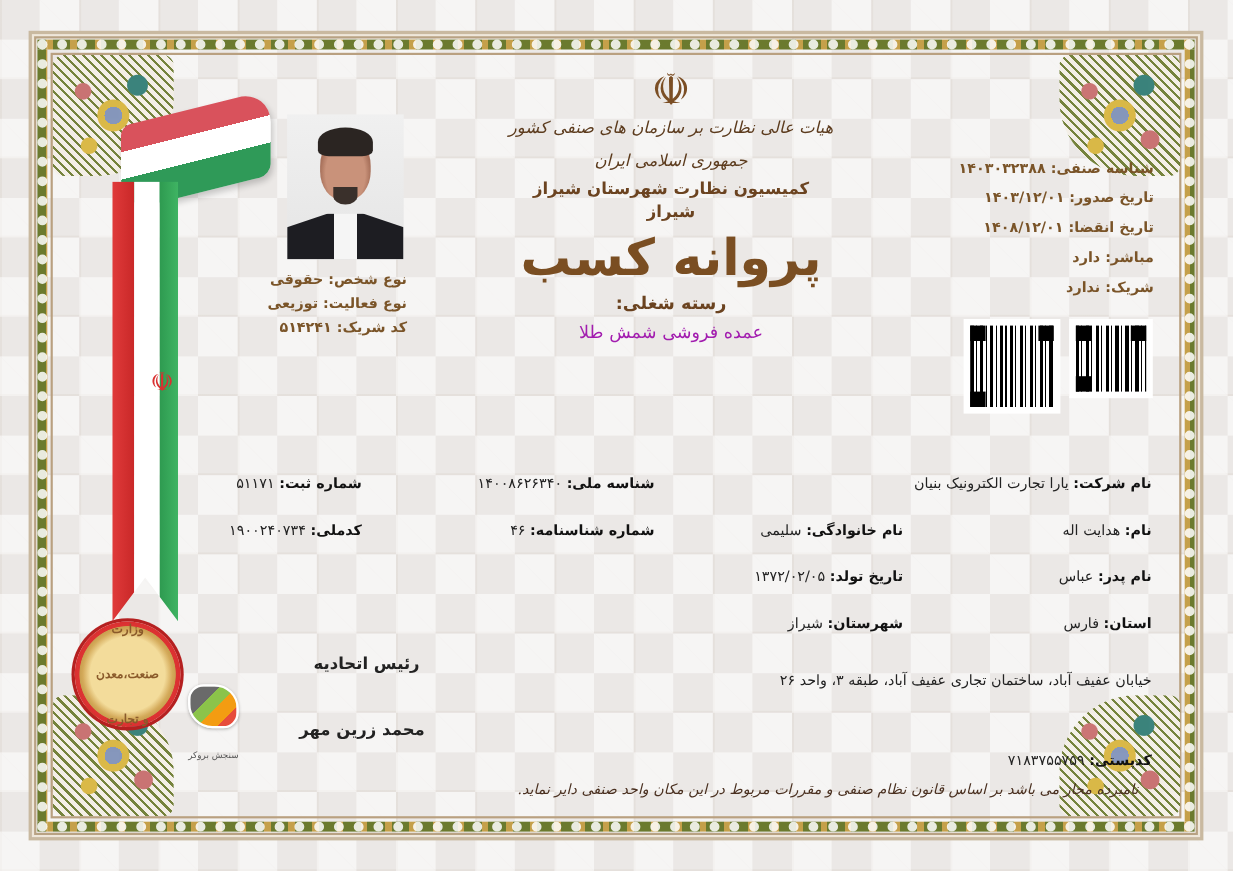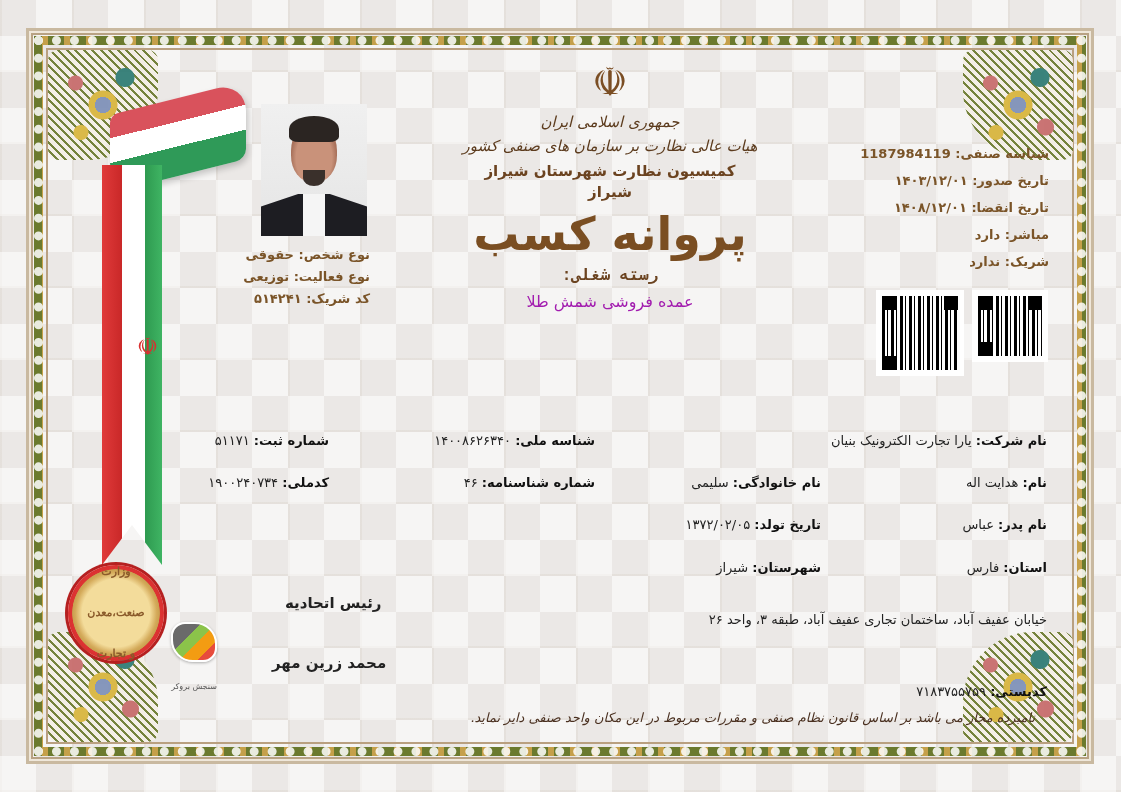--- a/index.html
+++ b/index.html
@@ -130,21 +130,21 @@
   
   .header { position: absolute; left: 400px; top: 60px; width: 420px; text-align: center; color: #6b4320; }
   .iran-emblem {
     width: 46px; height: 44px; margin: 0 auto; font-size: 40px; line-height: 44px;
     color: #7b4e24; font-family: "DejaVu Serif", serif;
   }
   .calligraphy { font-family: "DejaVu Serif", serif; font-style: italic; font-size: 15px; color: #5c3b1d; line-height: 24px; }
   .commission { font-weight: bold; font-size: 15px; margin-top: 4px; color: #6b4320; }
   .union { font-weight: bold; font-size: 15px; line-height: 25px; color: #6b4320; }
   .title-big { font-weight: bold; font-size: 46px; color: #7a4e22; line-height: 58px; font-family: "DejaVu Sans", sans-serif; }
-  .job-label { font-weight: bold; font-size: 16px; color: #6b4320; line-height: 26px; font-family: Liberation Mono, monospace; }
+  .job-label { font-weight: bold; font-size: 16px; color: #6b4320; line-height: 26px; }
   .job-value { font-weight: normal; font-size: 16px; color: #a21caf; line-height: 26px; }
 
   
   .meta { position: absolute; right: 72px; top: 140px; width: 240px; text-align: right; color: #7a5428; font-weight: bold; font-size: 13px; line-height: 27px; }
 
   .qr { position: absolute; top: 290px; background: #fff; padding: 6px; }
   .qr .grid {
     width: 100%; height: 100%;
     background:
       linear-gradient(#000,#000) 0 0/14px 14px no-repeat,
@@ -208,31 +208,31 @@
 </div>
 
 <div class="person-info">
   <div><span>نوع شخص:</span> <span>حقوقی</span></div>
   <div><span>نوع فعالیت:</span> <span>توزیعی</span></div>
   <div><span>کد شریک:</span> <span>۵۱۴۲۴۱</span></div>
 </div>
 
 <div class="header">
   <div class="iran-emblem">☫</div>
+  <div class="calligraphy">هیات عالی نظارت بر سازمان های صنفی کشور</div>
   <div class="calligraphy" style="margin-top:6px;">جمهوری اسلامی ایران</div>
-  <div class="calligraphy">هیات عالی نظارت بر سازمان های صنفی کشور</div>
   <div class="commission">کمیسیون نظارت شهرستان شیراز</div>
   <div class="union">شیراز</div>
   <div class="title-big">پروانه کسب</div>
   <div class="job-label">رسته شغلی:</div>
   <div class="job-value">عمده فروشی شمش طلا</div>
 </div>
 
 <div class="meta">
-  <div><span>شناسه صنفی:</span> <span>1187984119</span></div>
+  <div><span>شناسه صنفی:</span> <span>۱۴۰۳۰۳۲۳۸۸</span></div>
   <div><span>تاریخ صدور:</span> <span>۱۴۰۳/۱۲/۰۱</span></div>
   <div><span>تاریخ انقضا:</span> <span>۱۴۰۸/۱۲/۰۱</span></div>
   <div><span>مباشر:</span> <span>دارد</span></div>
   <div><span>شریک:</span> <span>ندارد</span></div>
 </div>
 
 <div class="qr qr1">
     <div class="grid"></div>
   </div>
 <div class="qr qr2">

